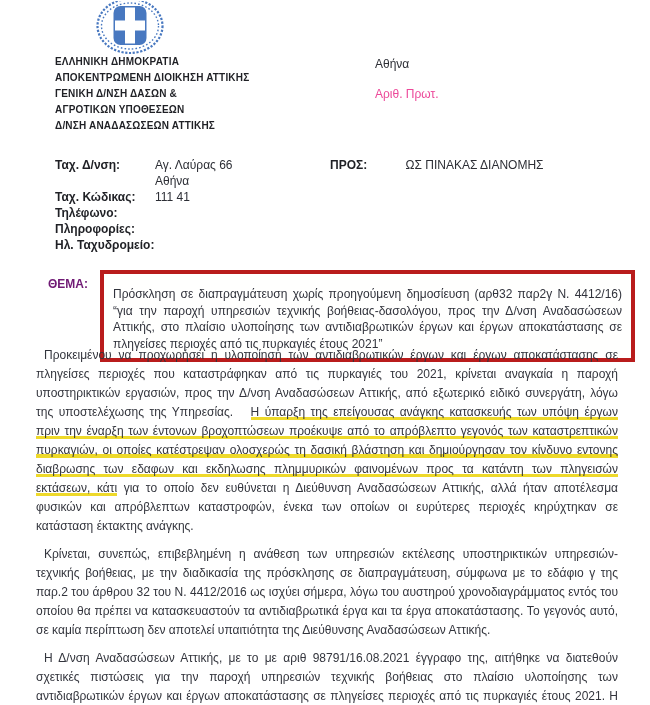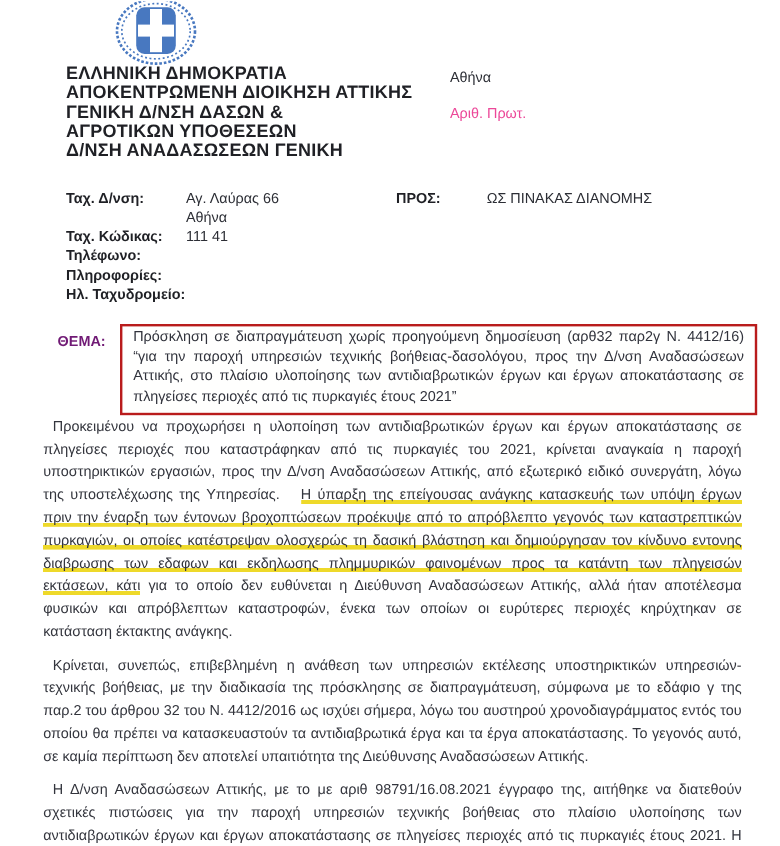--- a/index.html
+++ b/index.html
@@ -7,37 +7,37 @@
     position:relative;
     width:650px;height:705px;
     background:#ffffff;
     overflow:hidden;
     font-family:"Liberation Sans","DejaVu Sans",sans-serif;
     color:#33353d;
   }
   .emblem{position:absolute;left:95px;top:1px;width:70px;height:54px;}
   .agency-block{
     position:absolute;left:55px;top:54px;
-    font-size:15px;line-height:16px;font-weight:bold;color:#1f2025;
+    font-size:10px;line-height:16px;font-weight:bold;color:#1f2025;
     letter-spacing:.2px;
   }
   .city-line{position:absolute;left:375px;top:57px;font-size:12px;color:#2c2e35;}
   .protocol-line{position:absolute;left:375px;top:87px;font-size:12px;color:#ec4899;}
   .contact-block{position:absolute;left:55px;top:157px;font-size:12px;line-height:16px;}
   .contact-row{display:flex;}
   .contact-label{width:100px;font-weight:bold;color:#1f2025;}
   .contact-value{color:#2c2e35;}
   .recipient-block{position:absolute;left:330px;top:158px;font-size:12px;}
   .recipient-label{font-weight:bold;color:#1f2025;margin-right:35px;}
   .recipient-value{color:#2c2e35;}
   .subject-label{position:absolute;left:48px;top:277px;font-size:12px;font-weight:bold;color:#701a75;}
   .subject-box{
     position:absolute;left:100px;top:270px;width:509px;
-    border:2px solid #b91c1c;
-    padding:0 9px 6px 9px;
+    border:4px solid #b91c1c;
+    padding:12px 9px 6px 9px;
     font-size:12px;line-height:16.5px;
     text-align:justify;color:#31333c;
     background:#fffffe;
   }
   .body-text{
     position:absolute;left:36px;top:346px;width:582px;
     font-size:12px;line-height:19px;text-align:justify;color:#33353d;
   }
   .body-text p{margin:0 0 9px 0;text-indent:8px;}
   .hl-underline{
@@ -59,21 +59,21 @@
       <rect x="30" y="6.5" width="10" height="36" fill="#ffffff"></rect>
       <rect x="20" y="19.5" width="30" height="10" fill="#ffffff"></rect>
     </svg>
   </div>
 
   <div class="agency-block">
     <div>ΕΛΛΗΝΙΚΗ ΔΗΜΟΚΡΑΤΙΑ</div>
     <div>ΑΠΟΚΕΝΤΡΩΜΕΝΗ ΔΙΟΙΚΗΣΗ ΑΤΤΙΚΗΣ</div>
     <div>ΓΕΝΙΚΗ Δ/ΝΣΗ ΔΑΣΩΝ &amp;</div>
     <div>ΑΓΡΟΤΙΚΩΝ ΥΠΟΘΕΣΕΩΝ</div>
-    <div>Δ/ΝΣΗ ΑΝΑΔΑΣΩΣΕΩΝ ΓΕΝΙΚΗ</div>
+    <div>Δ/ΝΣΗ ΑΝΑΔΑΣΩΣΕΩΝ ΑΤΤΙΚΗΣ</div>
   </div>
 
   <div class="city-line">Αθήνα</div>
   <div class="protocol-line">Αριθ. Πρωτ.</div>
 
   <div class="contact-block">
     <div class="contact-row">
       <span class="contact-label">Ταχ. Δ/νση:</span>
       <span class="contact-value">Αγ. Λαύρας 66</span>
     </div>

